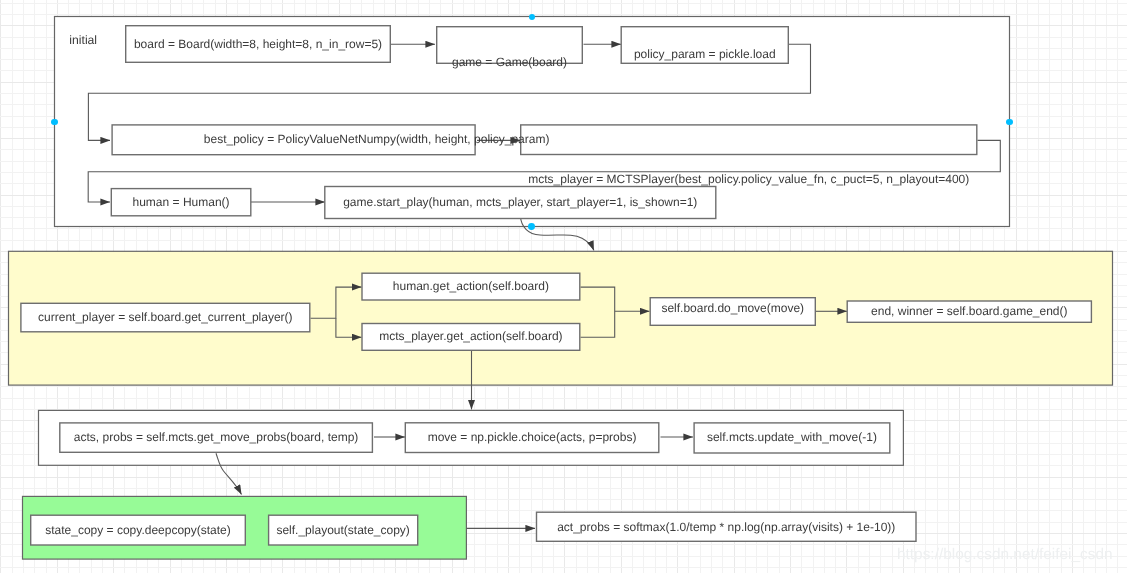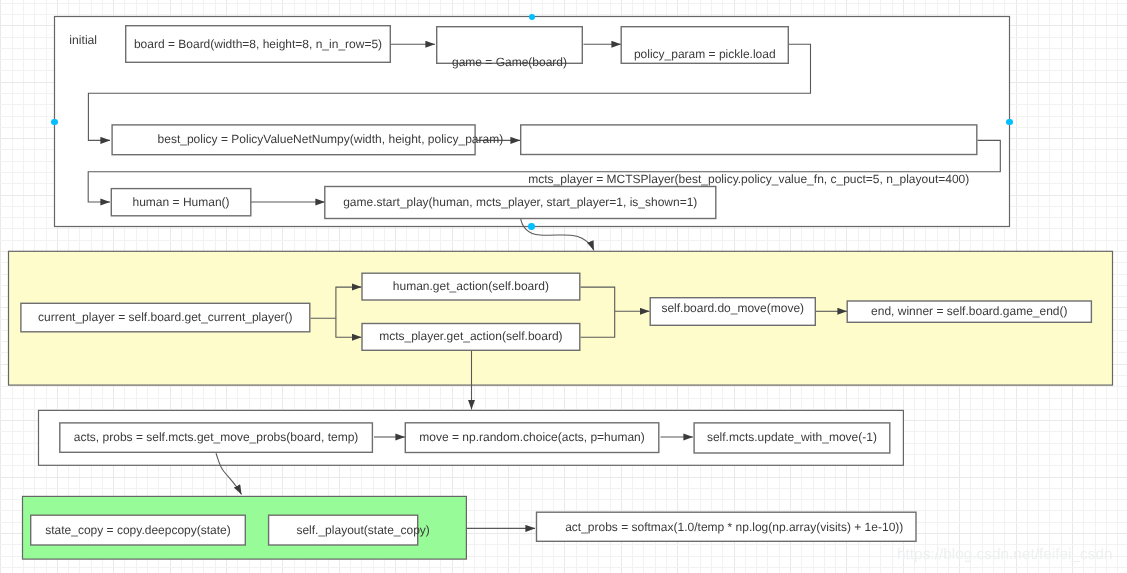--- a/index.html
+++ b/index.html
@@ -243,21 +243,21 @@
 
   <div class="node" id="n-board" style="left: 125px; top: 25px; width: 266px; height: 38px;">
       <span>board = Board(width=8, height=8, n_in_row=5)</span>
     </div>
   <div class="node" id="n-game" style="left: 436px; top: 26px; width: 147px; height: 38px; margin-top: 17px;">
       <span>game = Game(board)</span>
     </div>
   <div class="node" id="n-policyparam" style="left: 620.5px; top: 26px; width: 168.5px; height: 56px;">
       <span>policy_param = pickle.load</span>
     </div>
-  <div class="node" id="n-bestpolicy" style="left: 111.4px; top: 124.2px; width: 438px; height: 31.2px;">
+  <div class="node" id="n-bestpolicy" style="left: 111.4px; top: 124.2px; width: 438px; height: 31.2px; justify-content: flex-end;">
       <span>best_policy = PolicyValueNetNumpy(width, height, policy_param)</span>
     </div>
   <div class="node" id="n-mctsplayer" style="left: 520px; top: 124.2px; width: 457.5px; height: 31px; margin-top: 40px;">
       <span>mcts_player = MCTSPlayer(best_policy.policy_value_fn, c_puct=5, n_playout=400)</span>
     </div>
   <div class="node" id="n-human" style="left: 110.6px; top: 187.9px; width: 140.9px; height: 28.6px;">
       <span>human = Human()</span>
     </div>
   <div class="node" id="n-startplay" style="left: 324.1px; top: 185.8px; width: 392.4px; height: 33.4px;">
       <span>game.start_play(human, mcts_player, start_player=1, is_shown=1)</span>
@@ -276,33 +276,33 @@
       <span>self.board.do_move(move)</span>
     </div>
   <div class="node" id="n-moveprobs" style="left: 59.1px; top: 422.2px; width: 314px; height: 30.8px;">
       <span>acts, probs = self.mcts.get_move_probs(board, temp)</span>
     </div>
 
   <div class="node" id="n-gameend" style="left: 846.5px; top: 300.3px; width: 245.6px; height: 22.7px;">
       <span>end, winner = self.board.game_end()</span>
     </div>
   <div class="node" id="n-choice" style="left: 404.6px; top: 422.1px; width: 254.9px; height: 31.1px;">
-      <span>move = np.random.choice(acts, p=human)</span>
+      <span>move = np.pickle.choice(acts, p=probs)</span>
     </div>
   <div class="node" id="n-update" style="left: 693.4px; top: 422.2px; width: 197.1px; height: 31.5px;">
       <span>self.mcts.update_with_move(-1)</span>
     </div>
 
   <div class="node" id="n-statecopy" style="left: 30px; top: 514.5px; width: 216px; height: 31.2px;">
       <span>state_copy = copy.deepcopy(state)</span>
     </div>
-  <div class="node" id="n-playout" style="left: 267.9px; top: 514.5px; width: 150.5px; height: 31.2px; margin-left: 20px;">
+  <div class="node" id="n-playout" style="left: 267.9px; top: 514.5px; width: 150.5px; height: 31.2px;">
       <span>self._playout(state_copy)</span>
     </div>
-  <div class="node" id="n-actprobs" style="left: 535.8px; top: 511.5px; width: 380.9px; height: 32px; margin-left: 8px;">
+  <div class="node" id="n-actprobs" style="left: 535.8px; top: 511.5px; width: 380.9px; height: 32px;">
       <span>act_probs = softmax(1.0/temp * np.log(np.array(visits) + 1e-10))</span>
     </div>
 
   <div class="dot" id="d0" style="left: 528.5px; top: 13.6px;"></div>
   <div class="dot" id="d1" style="left: 51.4px; top: 118.6px;"></div>
   <div class="dot" id="d2" style="left: 1006.4px; top: 118.6px;"></div>
   <div class="dot" id="d3" style="left: 528.4px; top: 223.4px;"></div>
 
   <div class="watermark" id="wm">https://blog.csdn.net/feifei_csdn</div>
 </div>

